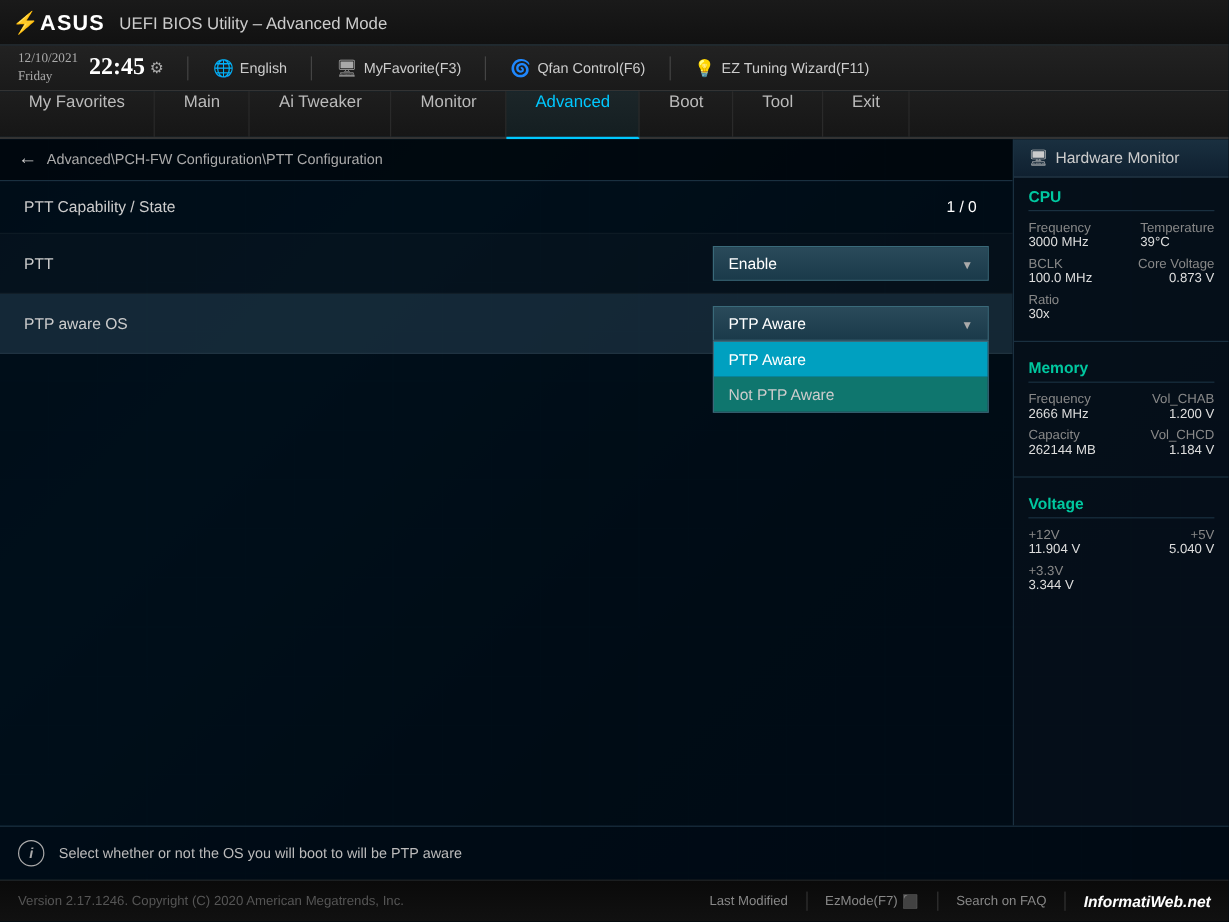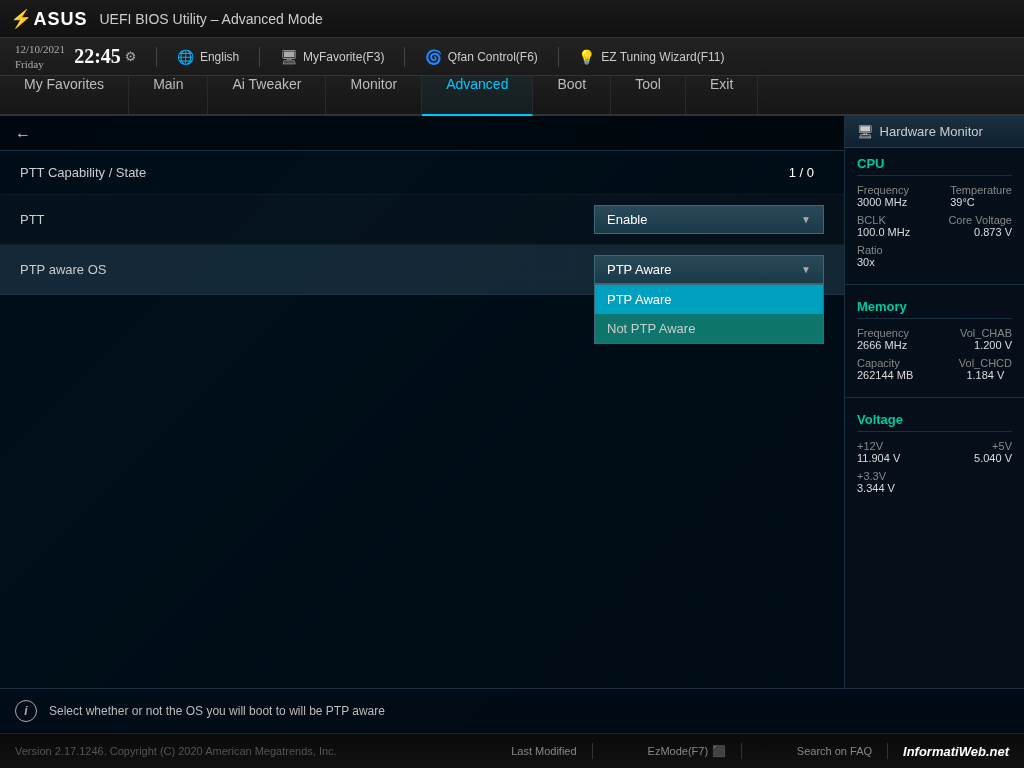--- a/index.html
+++ b/index.html
@@ -202,21 +202,21 @@
     }
     .dropdown-btn {
       width: 100%;
       background: linear-gradient(180deg, #2a4a5a 0%, #1a3a4a 100%);
       border: 1px solid #3a6a7a;
       color: #fff;
       padding: 6px 12px;
       font-size: 13px;
       cursor: pointer;
       display: flex;
-      align-items: center;
+      align-items: flex-end;
       justify-content: space-between;
     }
     .dropdown-arrow {
       color: #aaa;
       font-size: 10px;
     }
     .dropdown-open {
       position: absolute;
       top: 100%;
       left: 0;
@@ -340,21 +340,20 @@
       align-items: center;
       gap: 15px;
     }
     .footer-btn {
       color: #888;
       font-size: 11px;
       cursor: pointer;
       display: flex;
       align-items: center;
       gap: 4px;
-      margin-left: 40px;
     }
     .footer-sep-v {
       width: 1px;
       height: 16px;
       background: #333;
     }
     .footer-brand {
       color: #00a0e4;
       font-size: 13px;
       font-style: italic;
@@ -432,20 +431,21 @@
     <span>Exit</span>
   </div>
 </div>
 
 <div class="main-layout">
 
   <div class="content-area">
 
     <div class="breadcrumb">
       <div class="breadcrumb-arrow">←</div>
+      <div class="breadcrumb-text">Advanced\PCH-FW Configuration\PTT Configuration</div>
     </div>
 
     <div class="settings-table">
 
       <div class="setting-row">
         <div class="setting-label">PTT Capability / State</div>
         <div class="setting-value">1 / 0</div>
       </div>
 
       <div class="setting-row">
@@ -523,21 +523,21 @@
         <div style="text-align:right;">
           <div class="panel-value-label">Vol_CHAB</div>
           <div class="panel-value">1.200 V</div>
         </div>
       </div>
       <div class="panel-row">
         <div>
           <div class="panel-label">Capacity</div>
           <div class="panel-value">262144 MB</div>
         </div>
-        <div style="text-align:center;">
+        <div style="text-align:right;">
           <div class="panel-value-label">Vol_CHCD</div>
           <div class="panel-value">1.184 V</div>
         </div>
       </div>
     </div>
 
     <div class="panel-divider"></div>
 
     <div class="panel-section">
       <div class="panel-section-title">Voltage</div>

